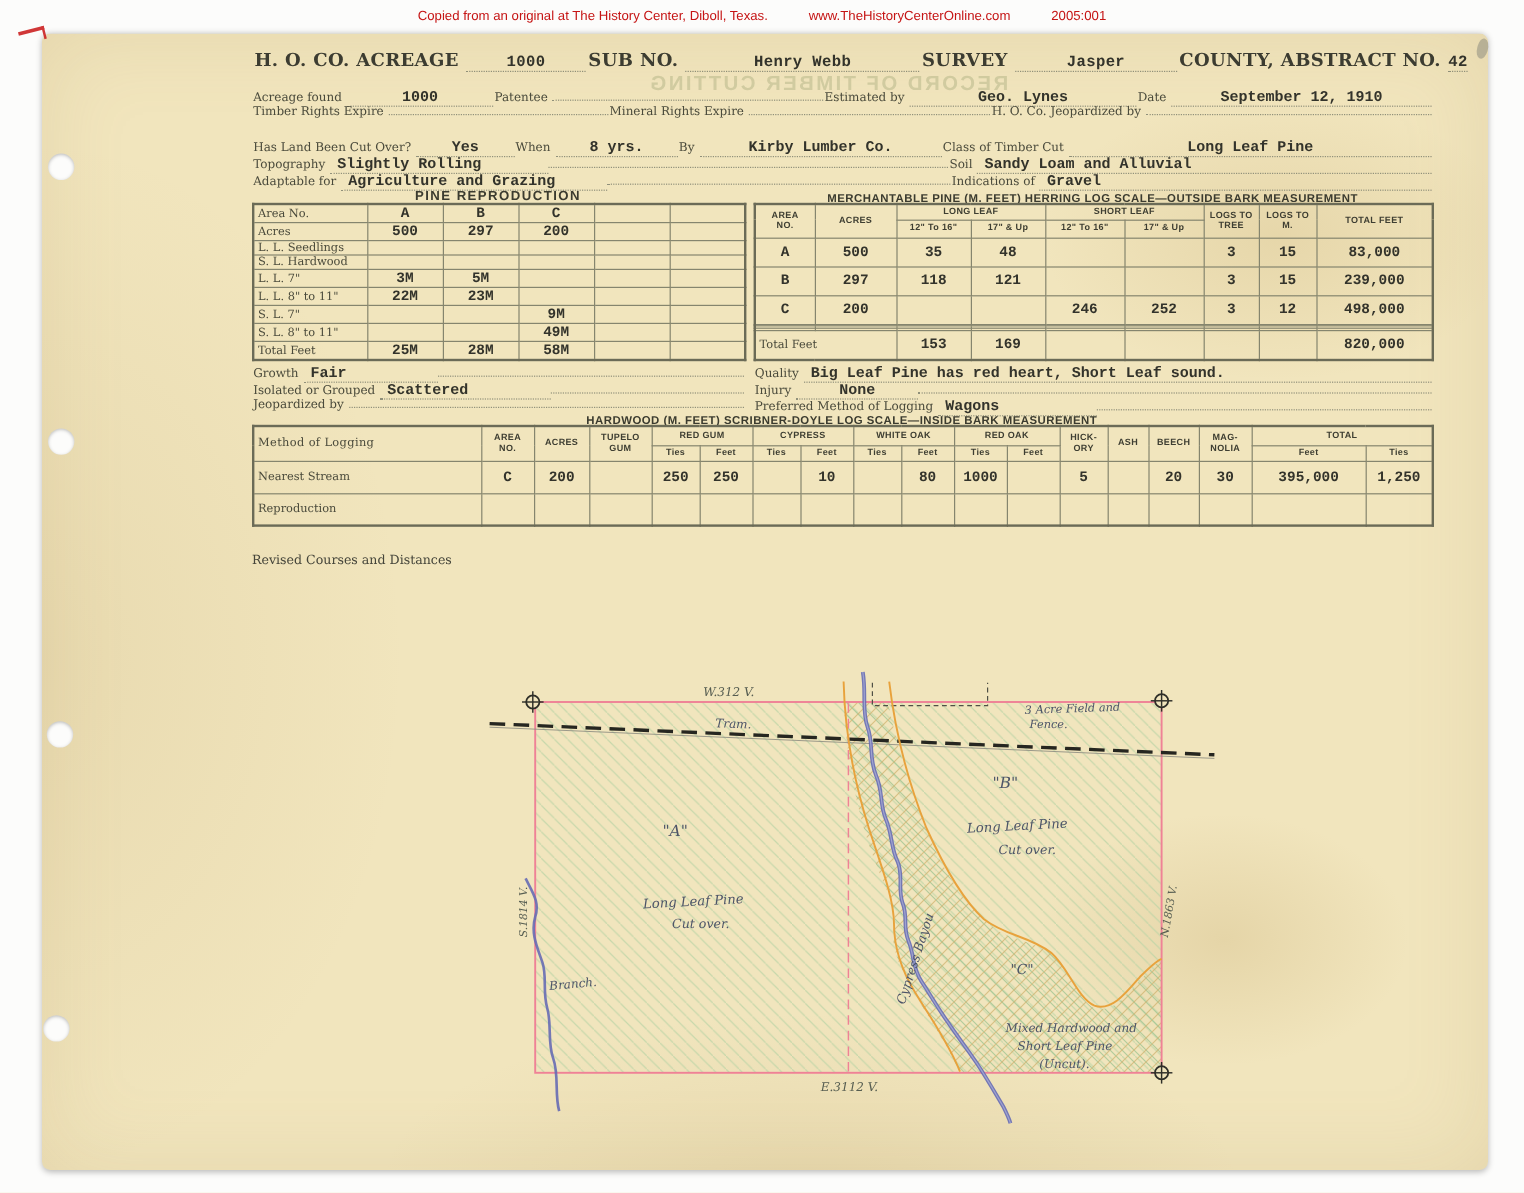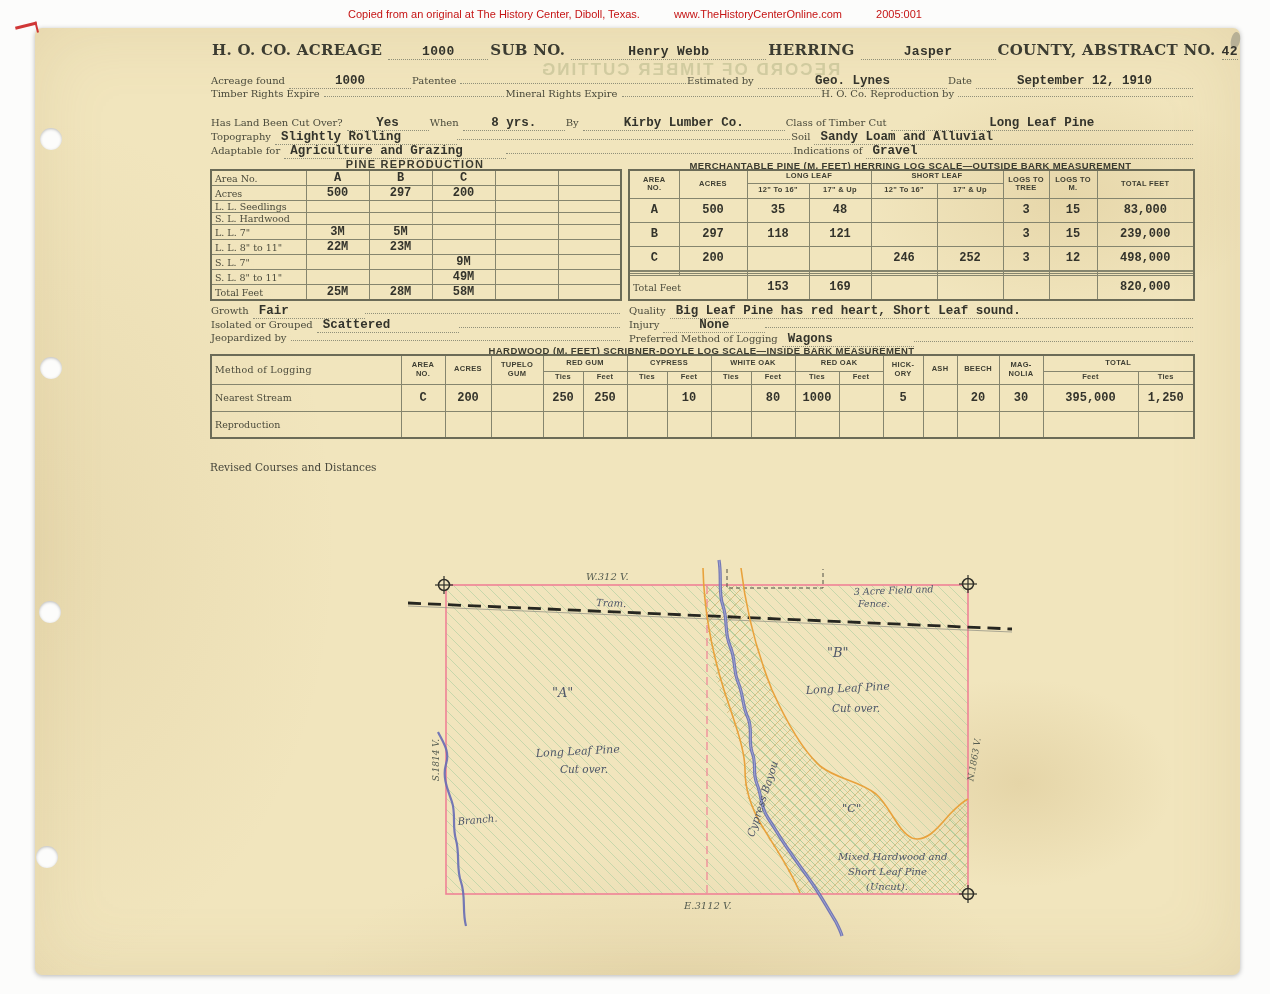--- a/index.html
+++ b/index.html
@@ -77,42 +77,42 @@
   <div class="hole" style="left:4px;top:573px;"></div>
   <div class="hole" style="left:1px;top:818px;"></div>
   <div class="smudge" style="left:1196px;top:4px;"></div>
   <div class="ghost">RECORD OF TIMBER CUTTING</div>
 
   <div class="titleline">
     <span class="tlab">H. O. CO. ACREAGE</span>
     <span class="tval" style="flex:0 0 100px">1000</span>
     <span class="tlab">SUB NO.</span>
     <span class="tval" style="flex:0 0 195px">Henry Webb</span>
-    <span class="tlab">HERRING</span>
+    <span class="tlab">SURVEY</span>
     <span class="tval" style="flex:0 0 135px">Jasper</span>
     <span class="tlab">COUNTY, ABSTRACT NO.</span>
     <span class="tval" style="flex:1">42</span>
   </div>
 
   <div class="frow" style="top:46px">
     <span class="flab">Acreage found</span>
     <span class="fval" style="flex:0 0 110px">1000</span>
     <span class="flab">Patentee</span>
     <span class="ffill" style="flex:1.4"></span>
     <span class="flab">Estimated by</span>
     <span class="fval" style="flex:1.1">Geo. Lynes</span>
     <span class="flab">Date</span>
     <span class="fval" style="flex:0 0 205px">September 12, 1910</span>
   </div>
   <div class="frow" style="top:60px">
     <span class="flab">Timber Rights Expire</span>
     <span class="ffill" style="flex:1"></span>
     <span class="flab">Mineral Rights Expire</span>
     <span class="ffill" style="flex:1.1"></span>
-    <span class="flab">H. O. Co. Reproduction by</span>
+    <span class="flab">H. O. Co. Jeopardized by</span>
     <span class="ffill" style="flex:1.3"></span>
   </div>
   <div class="frow" style="top:88px">
     <span class="flab">Has Land Been Cut Over?</span>
     <span class="fval" style="flex:0 0 70px">Yes</span>
     <span class="flab">When</span>
     <span class="fval" style="flex:0 0 90px">8 yrs.</span>
     <span class="flab">By</span>
     <span class="fval" style="flex:0 0 190px">Kirby Lumber Co.</span>
     <span class="flab">Class of Timber Cut</span>

